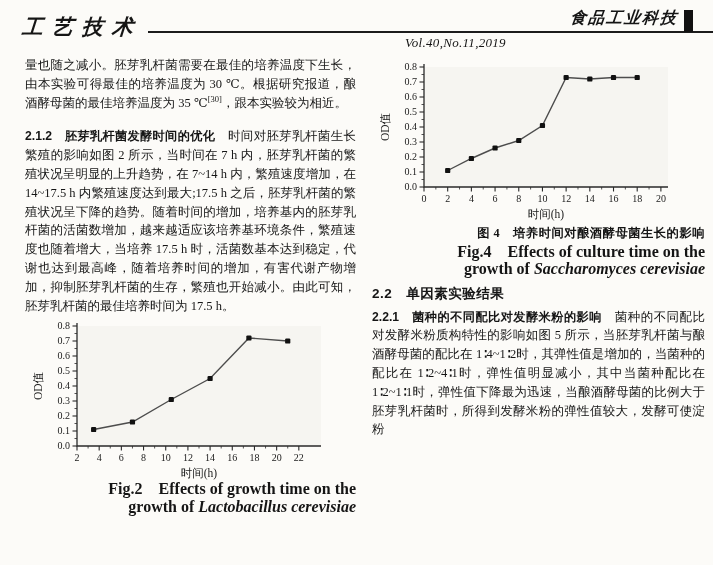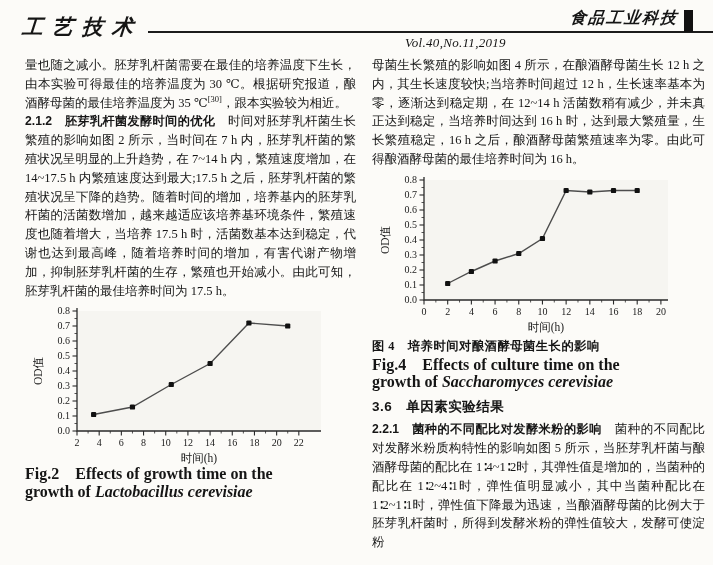--- a/index.html
+++ b/index.html
@@ -30,32 +30,32 @@
   .logo-right .jr-bar { width:9px; height:22px; background:#111; margin-left:3px; }
   .issue {
     position:absolute; left:405px; top:35px; width:160px; text-align:left;
     font-style:italic; font-size:13px; letter-spacing:0.3px;
   }
   
   .col { position:absolute; top:56px; font-size:12.5px; line-height:18.8px; }
   .col-left  { left:25px;  width:331px; }
   .col-right { left:372px; width:333px; }
   .para { text-align:justify; text-justify:inter-character; }
-  .para + .para { margin-top:0; }
+  .para + .para { margin-top:15px; }
   sup { font-size:8.5px; line-height:0; vertical-align:super; }
   .runin { font-family:"Liberation Sans","DejaVu Sans",sans-serif; font-size:12.2px; font-weight:bold; }
   .sec-heading {
     font-family:"Liberation Sans","DejaVu Sans",sans-serif;
     font-size:13.5px; font-weight:bold; margin:7px 0 4px 0; letter-spacing:0.5px;
   }
   
   figure { margin:2px 0 0 0; }
   .chart-box { width:300px; height:163px; margin-left:6px; }
   .chart-box svg text { font-family:"Liberation Serif","DejaVu Serif",serif; fill:#1a1a1a; }
-  figcaption { text-align:left; }
+  figcaption { text-align:right; }
   .cap-cn { font-size:12.3px; font-weight:bold; margin-top:3px; letter-spacing:0.5px; }
   .cap-en { font-size:16px; font-weight:bold; line-height:17.5px; }
   .cap-en i { font-style:italic; }
 </style>
 </head>
 <body>
 
 <div class="page">
 
   <div class="logo-left">工艺技术</div>
@@ -142,21 +142,20 @@
             <text x="11" y="69" text-anchor="middle" font-size="11.5" transform="rotate(-90 11 69)">OD值</text>
           </svg></div>
       <figcaption>
         <div class="cap-en">Fig.2　Effects of growth time on the</div>
         <div class="cap-en"><span>growth of </span><i>Lactobacillus cerevisiae</i></div>
       </figcaption>
     </figure>
   </div>
 
   <div class="col col-right">
-    <p class="para">母菌生长繁殖的影响如图 4 所示，在酿酒酵母菌生长 12 h 之内，其生长速度较快;当培养时间超过 12 h，生长速率基本为零，逐渐达到稳定期，在 12~14 h 活菌数稍有减少，并未真正达到稳定，当培养时间达到 16 h 时，达到最大繁殖量，生长繁殖稳定，16 h 之后，酿酒酵母菌繁殖速率为零。由此可得酿酒酵母菌的最佳培养时间为 16 h。</p>
     <figure>
       <div class="chart-box"><svg viewBox="0 0 300 163" width="300" height="163">
             <rect x="46" y="9" width="244" height="120" fill="#f6f5f1"></rect>
             <line x1="57.84466019417476" y1="129" x2="57.84466019417476" y2="131.5" stroke="#2a2a2a" stroke-width="0.8"></line>
             <line x1="81.53398058252426" y1="129" x2="81.53398058252426" y2="131.5" stroke="#2a2a2a" stroke-width="0.8"></line>
             <line x1="105.22330097087378" y1="129" x2="105.22330097087378" y2="131.5" stroke="#2a2a2a" stroke-width="0.8"></line>
             <line x1="128.9126213592233" y1="129" x2="128.9126213592233" y2="131.5" stroke="#2a2a2a" stroke-width="0.8"></line>
             <line x1="152.60194174757282" y1="129" x2="152.60194174757282" y2="131.5" stroke="#2a2a2a" stroke-width="0.8"></line>
             <line x1="176.29126213592232" y1="129" x2="176.29126213592232" y2="131.5" stroke="#2a2a2a" stroke-width="0.8"></line>
             <line x1="199.98058252427182" y1="129" x2="199.98058252427182" y2="131.5" stroke="#2a2a2a" stroke-width="0.8"></line>
@@ -224,17 +223,17 @@
             <rect x="256.6038834951456" y="16.9" width="5.2" height="5.2" rx="1.2" fill="#111111"></rect>
             <text x="168" y="160" text-anchor="middle" font-size="11.5">时间(h)</text>
             <text x="11" y="69" text-anchor="middle" font-size="11.5" transform="rotate(-90 11 69)">OD值</text>
           </svg></div>
       <figcaption>
         <div class="cap-cn">图 4　培养时间对酿酒酵母菌生长的影响</div>
         <div class="cap-en">Fig.4　Effects of culture time on the</div>
         <div class="cap-en"><span>growth of </span><i>Saccharomyces cerevisiae</i></div>
       </figcaption>
     </figure>
-    <h3 class="sec-heading">3.6　单因素实验结果</h3>
+    <h3 class="sec-heading">2.2　单因素实验结果</h3>
     <p class="para"><span class="runin">2.2.1　菌种的不同配比对发酵米粉的影响</span><span>　菌种的不同配比对发酵米粉质构特性的影响如图 5 所示，当胚芽乳杆菌与酿酒酵母菌的配比在 1∶4~1∶2时，其弹性值是增加的，当菌种的配比在 1∶2~4∶1时，弹性值明显减小，其中当菌种配比在 1∶2~1∶1时，弹性值下降最为迅速，当酿酒酵母菌的比例大于胚芽乳杆菌时，所得到发酵米粉的弹性值较大，发酵可使淀粉</span></p>
   </div>
 
 </div>
 
 </body></html>

